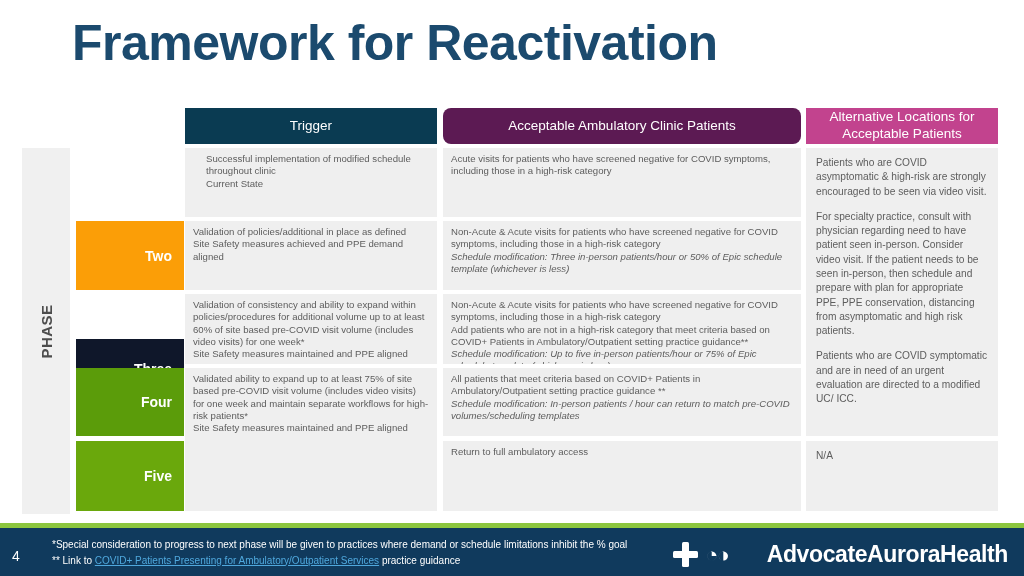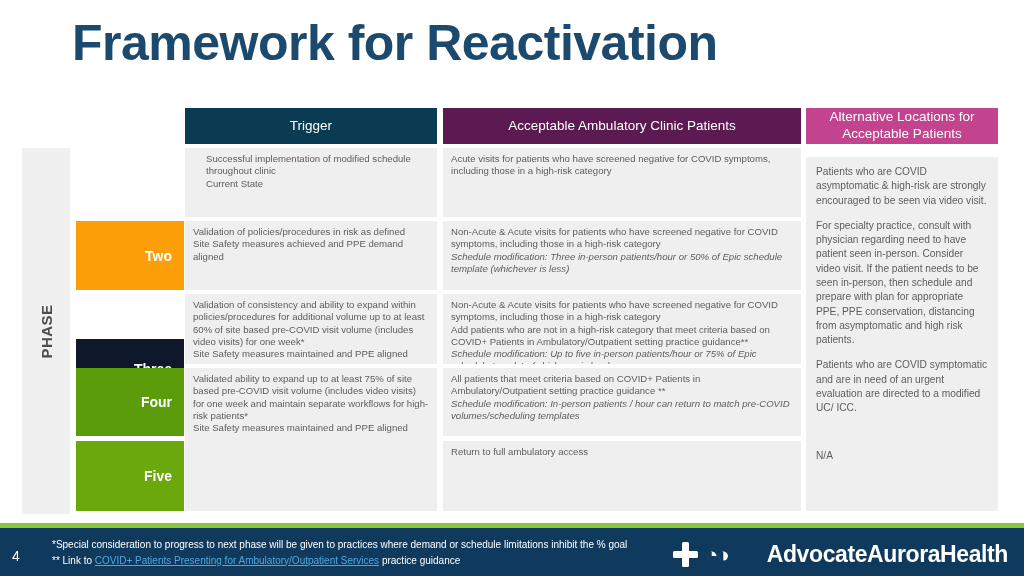--- a/index.html
+++ b/index.html
@@ -27,21 +27,21 @@
     position:absolute;top:108px;height:36px;
     color:#ffffff;
     display:flex;align-items:center;justify-content:center;
     text-align:center;
     font-size:13.5px;
     line-height:1.25;
     padding:0 6px;
     box-sizing:border-box;
   }
   .hdr-trigger{left:185px;width:252px;background:#0a3b52;}
-  .hdr-accept{left:443px;width:358px;background:#5c1a53;}
+  .hdr-accept{left:443px;width:358px;background:#5c1a53;border-radius:8px;}
   .hdr-alt{left:806px;width:192px;background:#c2438e;}
 
   
   .phase-label{
     position:absolute;left:22px;top:148px;
     width:48px;height:366px;
     background:#f0f0f0;
     display:flex;align-items:center;justify-content:center;
   }
   .phase-label span{
@@ -144,21 +144,21 @@
   <div class="chip" id="chip1" style="top: 221px; height: 69px; background: rgb(251, 158, 7);">Two</div>
   <div class="chip" id="chip2" style="top: 294px; height: 60px; background: #0f172a; margin-top: 45px;">Three</div>
   <div class="chip" id="chip3" style="top: 368px; height: 68px; background: rgb(91, 156, 10);">Four</div>
   <div class="chip" id="chip4" style="top: 441px; height: 70px; background: rgb(106, 168, 12);">Five</div>
 
   <div class="cell trigger-cell" id="trig0" style="top: 148px; height: 69px; padding-left: 21px;">
       <p>Successful implementation of modified schedule throughout clinic</p>
       <p>Current State</p>
     </div>
   <div class="cell trigger-cell" id="trig1" style="top: 221px; height: 69px;">
-      <p>Validation of policies/procedures in risk as defined</p>
+      <p>Validation of policies/additional in place as defined</p>
       <p>Site Safety measures achieved and PPE demand aligned</p>
     </div>
   <div class="cell trigger-cell" id="trig2" style="top: 294px; height: 70px;">
       <p>Validation of consistency and ability to expand within policies/procedures for additional volume up to at least 60% of site based pre-COVID visit volume (includes video visits) for one week*</p>
       <p>Site Safety measures maintained and PPE aligned</p>
     </div>
   <div class="cell trigger-cell" id="trig3" style="top: 368px; height: 84px;">
       <p>Validated ability to expand up to at least 75% of site based pre-COVID visit volume (includes video visits) for one week and maintain separate workflows for high-risk patients*</p>
       <p>Site Safety measures maintained and PPE aligned</p>
     </div>
@@ -177,21 +177,21 @@
       <p class="ital">Schedule modification: Up to five in-person patients/hour or 75% of Epic schedule template (whichever is less)</p>
     </div>
   <div class="cell accept-cell" id="acc3" style="top: 368px; height: 68px;">
       <p>All patients that meet criteria based on COVID+ Patients in Ambulatory/Outpatient setting practice guidance **</p>
       <p class="ital">Schedule modification: In-person patients / hour can return to match pre-COVID volumes/scheduling templates</p>
     </div>
   <div class="cell accept-cell" id="acc4" style="top: 441px; height: 70px;">
       <p>Return to full ambulatory access</p>
     </div>
 
-  <div class="cell alt-cell" id="alt0" style="top: 157px; height: 288px;">
+  <div class="cell alt-cell" id="alt0" style="top: 148px; height: 288px;">
       <p>Patients who are COVID asymptomatic &amp; high-risk are strongly encouraged to be seen via video visit.</p>
       <p>For specialty practice, consult with physician regarding need to have patient seen in-person.  Consider video visit.  If the patient needs to be seen in-person, then schedule and prepare with plan for appropriate PPE, PPE conservation, distancing from asymptomatic and high risk patients.</p>
       <p>Patients who are COVID symptomatic and are in need of an urgent evaluation are directed to a modified UC/ ICC.</p>
     </div>
   <div class="cell alt-cell" id="alt1" style="top: 441px; height: 70px;">
       <p>N/A</p>
     </div>
 
   <div class="footer-green"></div>
   <div class="footer-bar">

